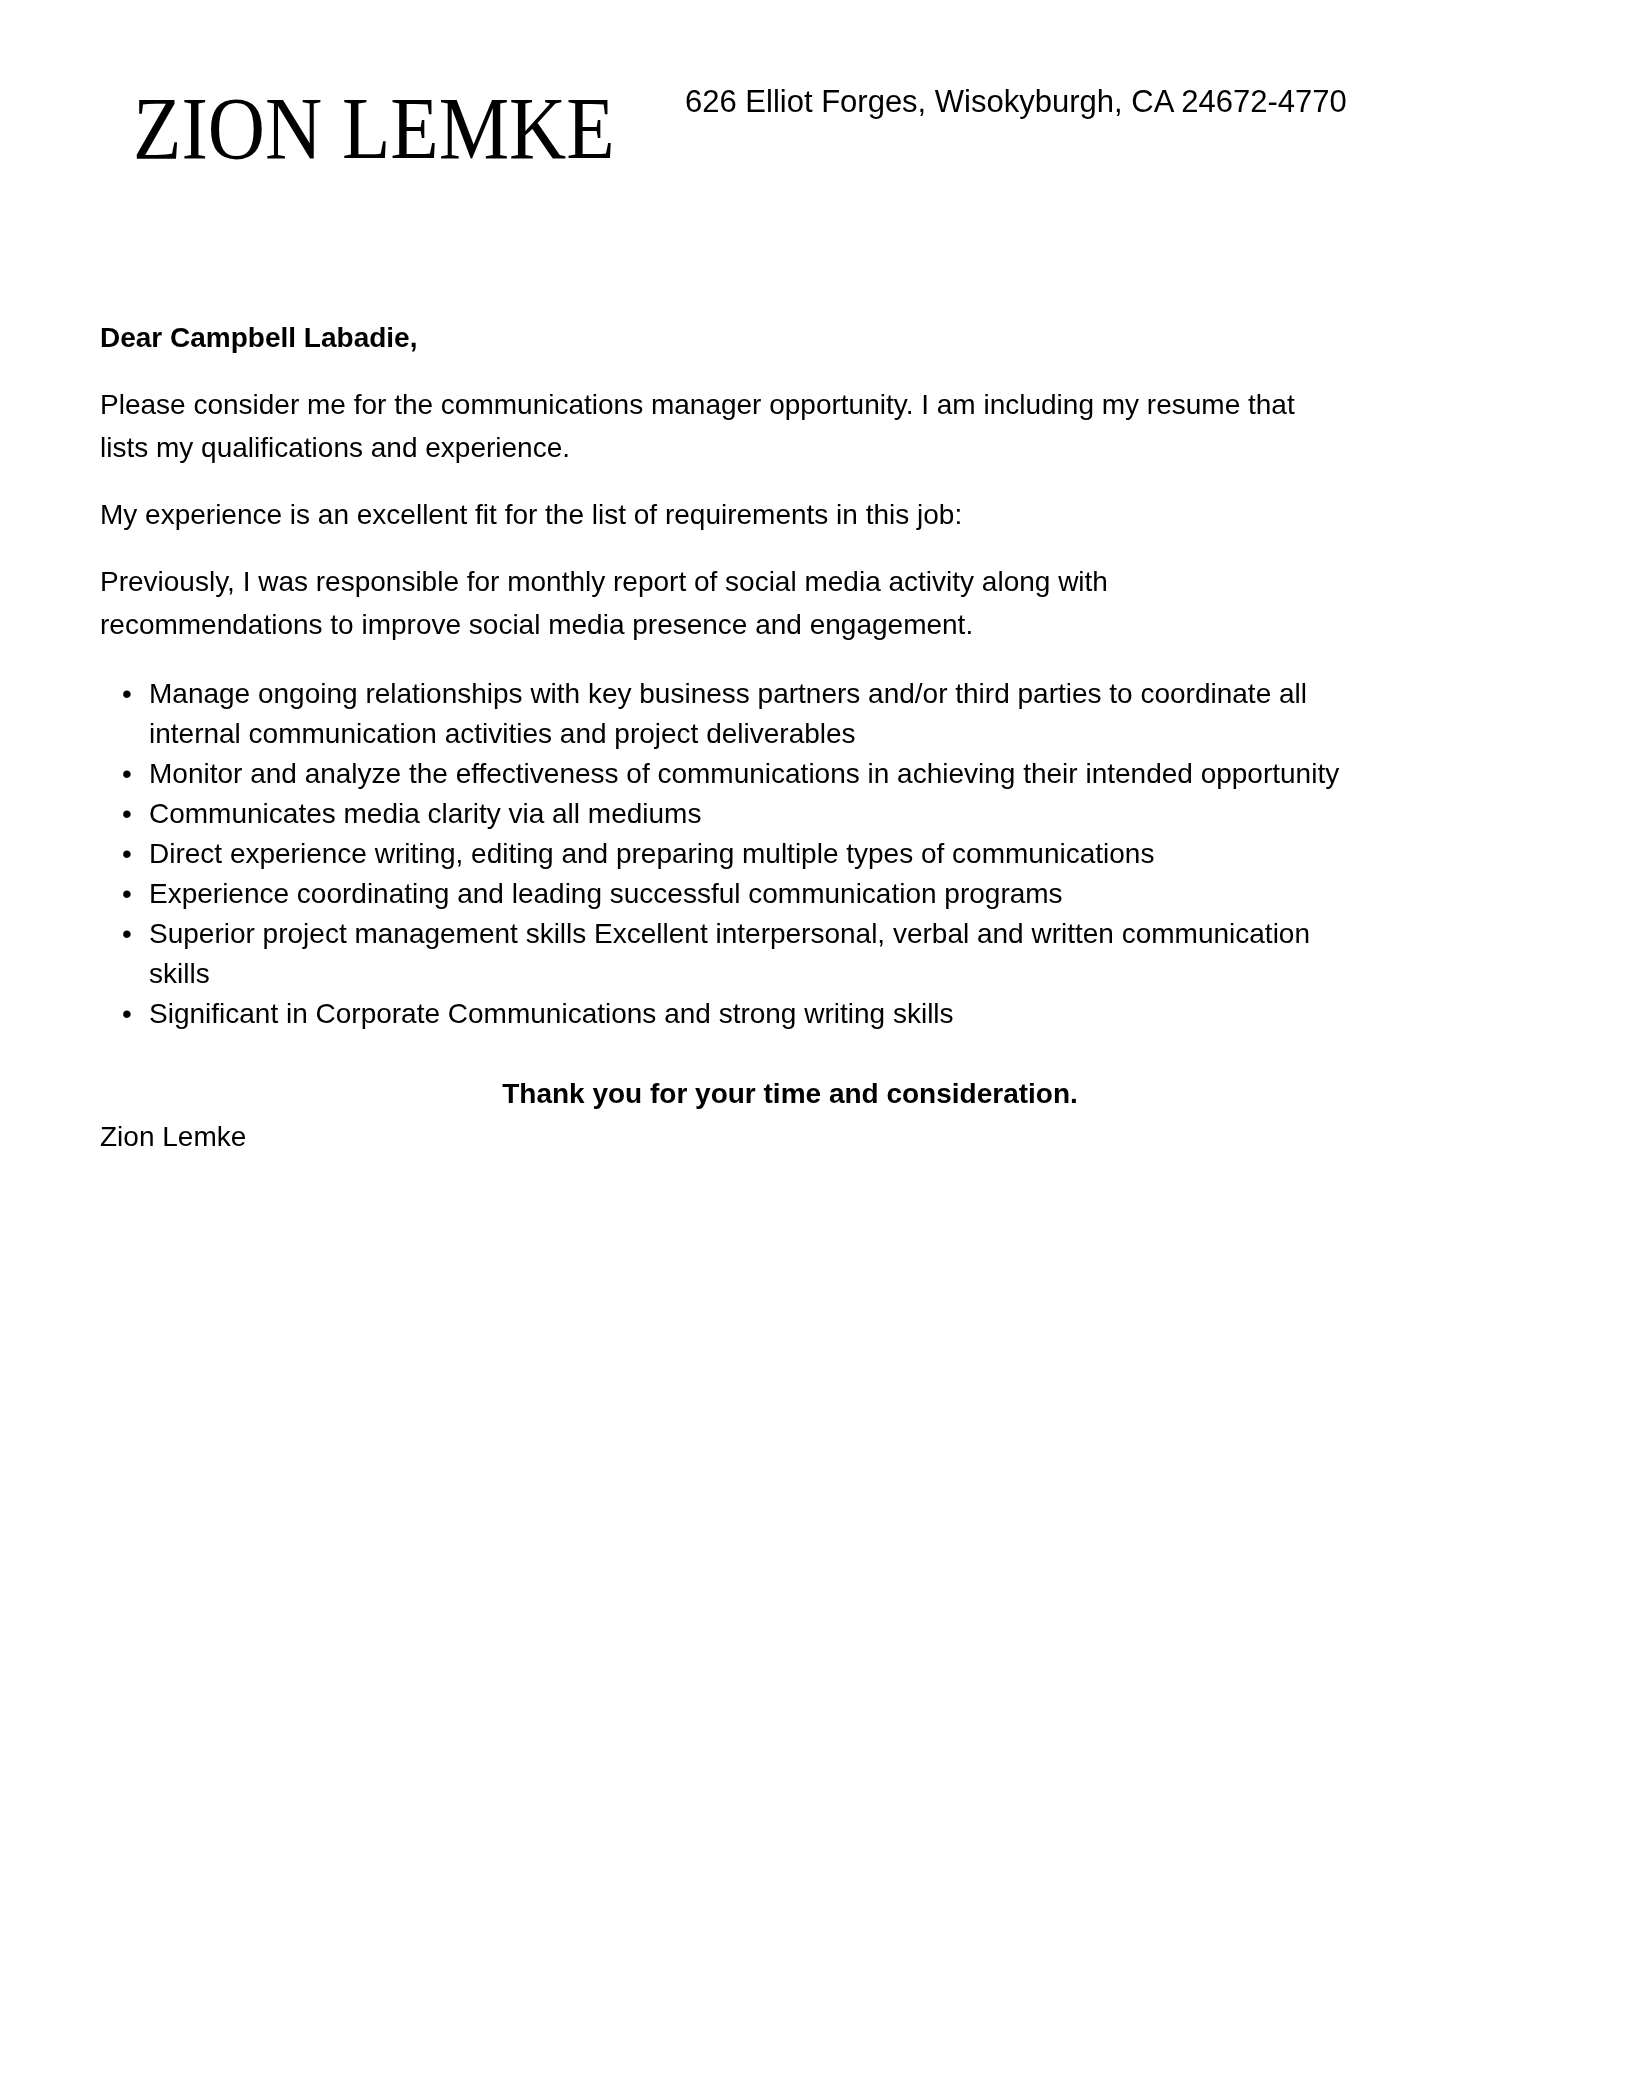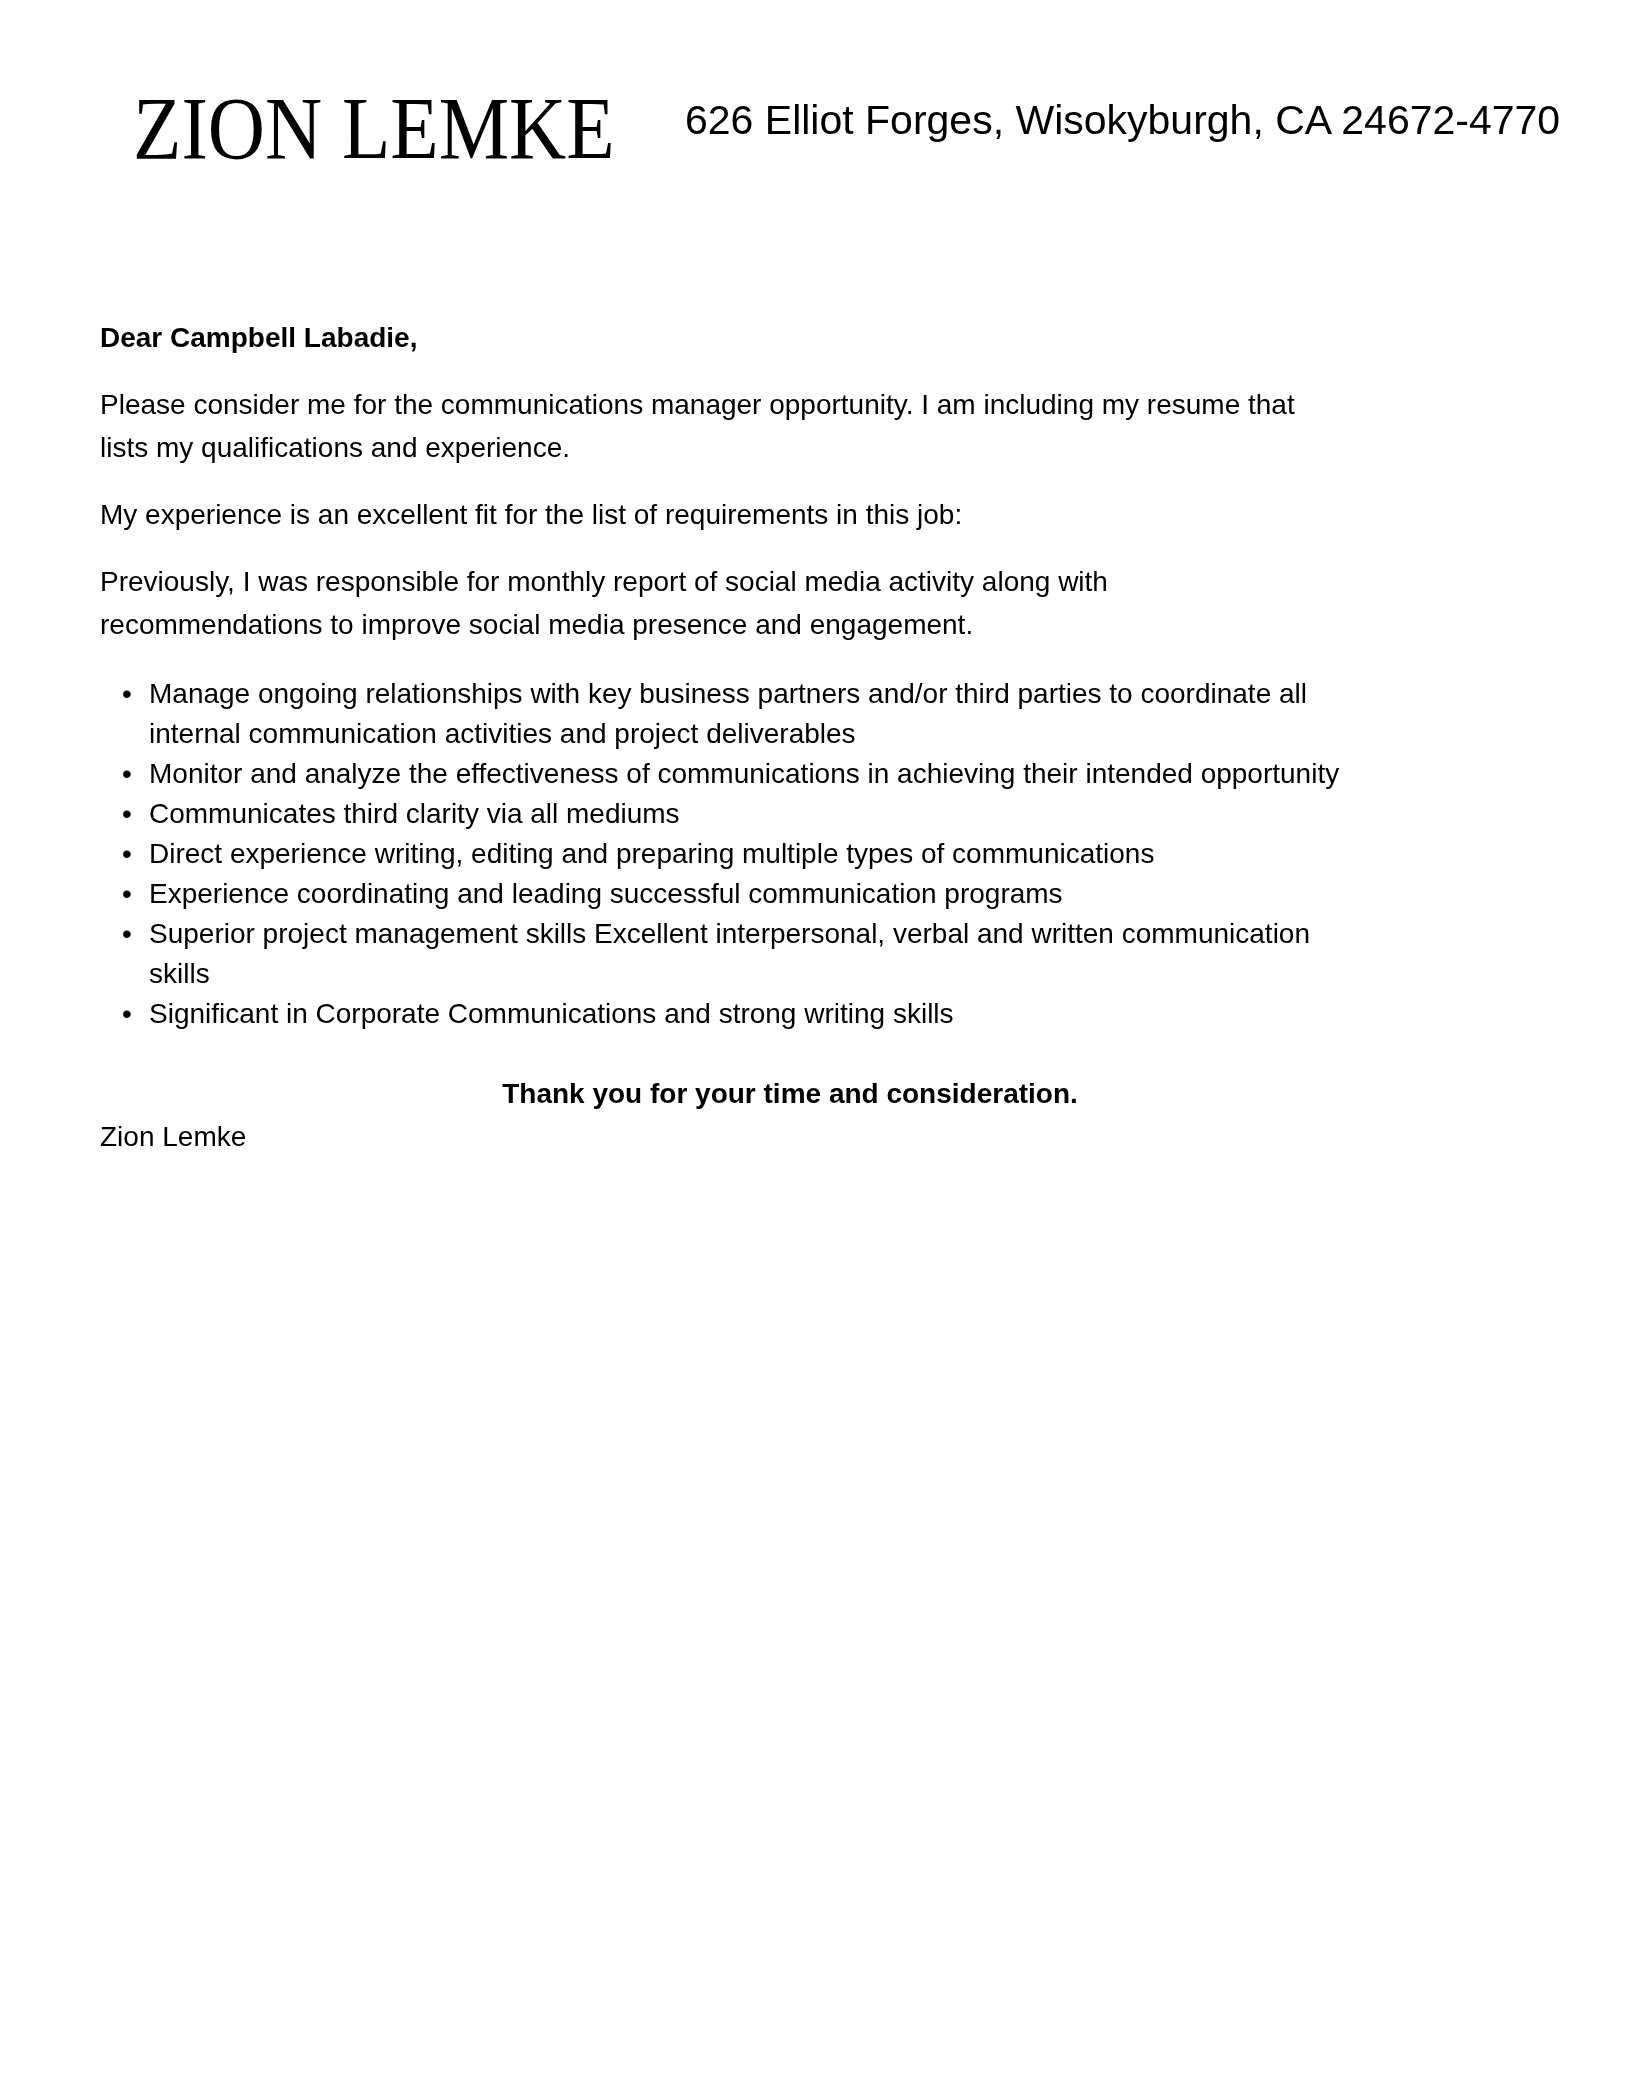--- a/index.html
+++ b/index.html
@@ -26,22 +26,22 @@
     font-weight: 400;
     font-size: 88px;
     line-height: 1;
     white-space: nowrap;
     transform: scaleX(0.9);
     transform-origin: left top;
   }
   .applicant-address {
     position: absolute;
     left: 685px;
-    top: 96px;
-    font-size: 41px;
+    top: 83px;
+    font-size: 31px;
     line-height: 1.2;
     white-space: nowrap;
   }
   
   .letter-body {
     padding: 316px 0 0 100px;
     width: 1380px;
   }
   .letter-body p {
     margin: 24px 0 0 0;
@@ -83,21 +83,21 @@
   <p class="salutation">Dear Campbell Labadie,</p>
   <p>Please consider me for the communications manager opportunity. I am including my resume that
 lists my qualifications and experience.</p>
   <p>My experience is an excellent fit for the list of requirements in this job:</p>
   <p>Previously, I was responsible for monthly report of social media activity along with
 recommendations to improve social media presence and engagement.</p>
   <ul class="requirements">
     <li>Manage ongoing relationships with key business partners and/or third parties to coordinate all
 internal communication activities and project deliverables</li>
     <li>Monitor and analyze the effectiveness of communications in achieving their intended opportunity</li>
-    <li>Communicates third clarity via all mediums</li>
+    <li>Communicates media clarity via all mediums</li>
     <li>Direct experience writing, editing and preparing multiple types of communications</li>
     <li>Experience coordinating and leading successful communication programs</li>
     <li>Superior project management skills Excellent interpersonal, verbal and written communication
 skills</li>
     <li>Significant in Corporate Communications and strong writing skills</li>
   </ul>
   <p class="thanks">Thank you for your time and consideration.</p>
   <p class="signature">Zion Lemke</p>
 </main>
 

